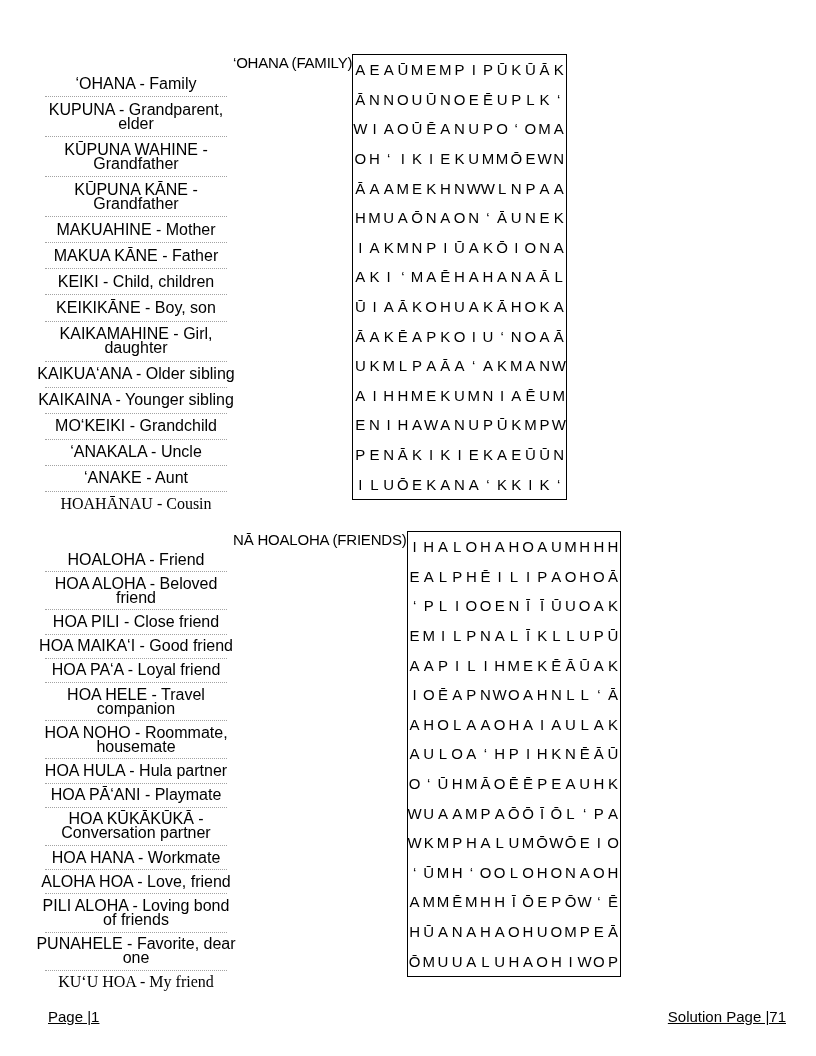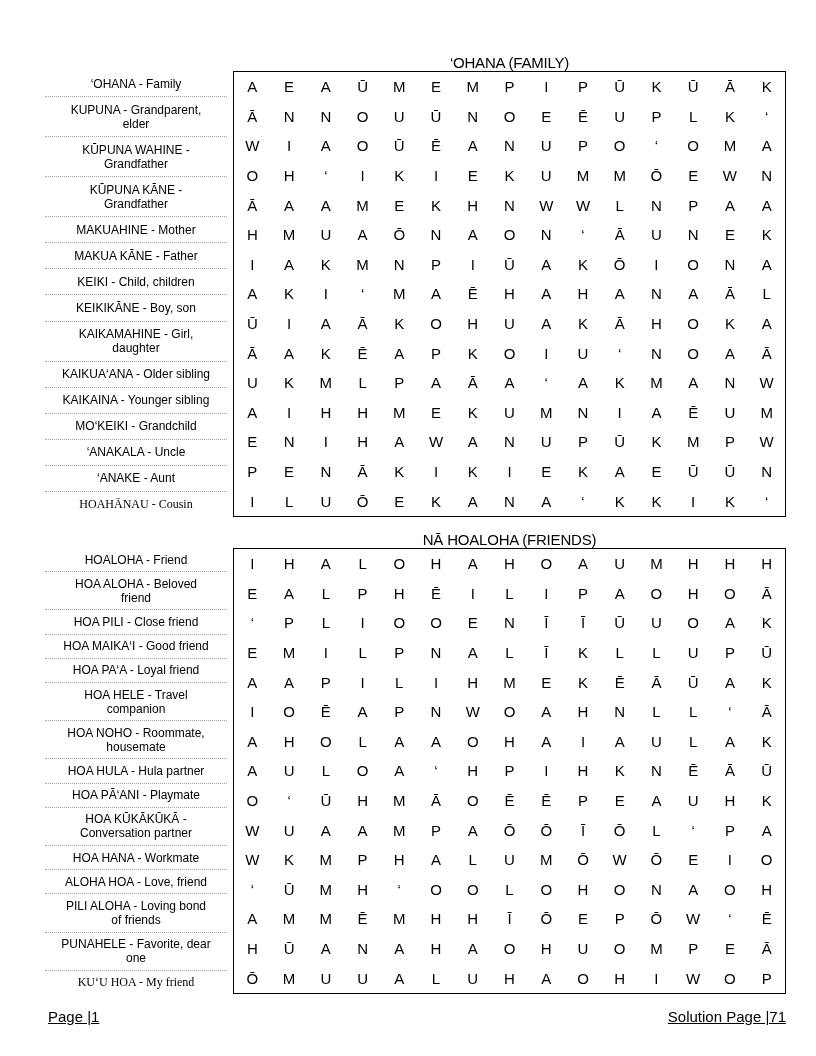--- a/index.html
+++ b/index.html
@@ -11,26 +11,26 @@
   }
   .puzzle { display:flex; }
   .puzzle + .puzzle { margin-top:14px; }
   .wl {
     width:188px; box-sizing:border-box; padding-right:6px; margin-top:17px;
     height:446px; display:flex; flex-direction:column;
   }
   .wl-item {
     flex:1 1 auto; display:flex; flex-direction:column;
     align-items:center; justify-content:center; 
-    font-size:12px; line-height:14px; padding:2px 0;
+    font-size:16px; line-height:14px; padding:2px 0;
     border-bottom:1px dotted #a3a3a3;
   }
   .wl-item:last-child { border-bottom:none;font-family:Liberation Serif, serif; }
   .wl-line { white-space:nowrap; }
-  .gcol { flex:1; display:flex; flex-direction:column; }
+  .gcol { flex:1; display:flex; }
   .gtitle {
     text-align:center; font-size:15px; line-height:17px; font-weight:400;
     letter-spacing:-0.2px; margin:0;
   }
   .lgrid {
     box-sizing:border-box; border:1.5px solid #000; height:446px;
     display:grid; grid-template-columns:repeat(15,1fr); grid-auto-rows:1fr;
     background:#fff;
   }
   .gcell {

